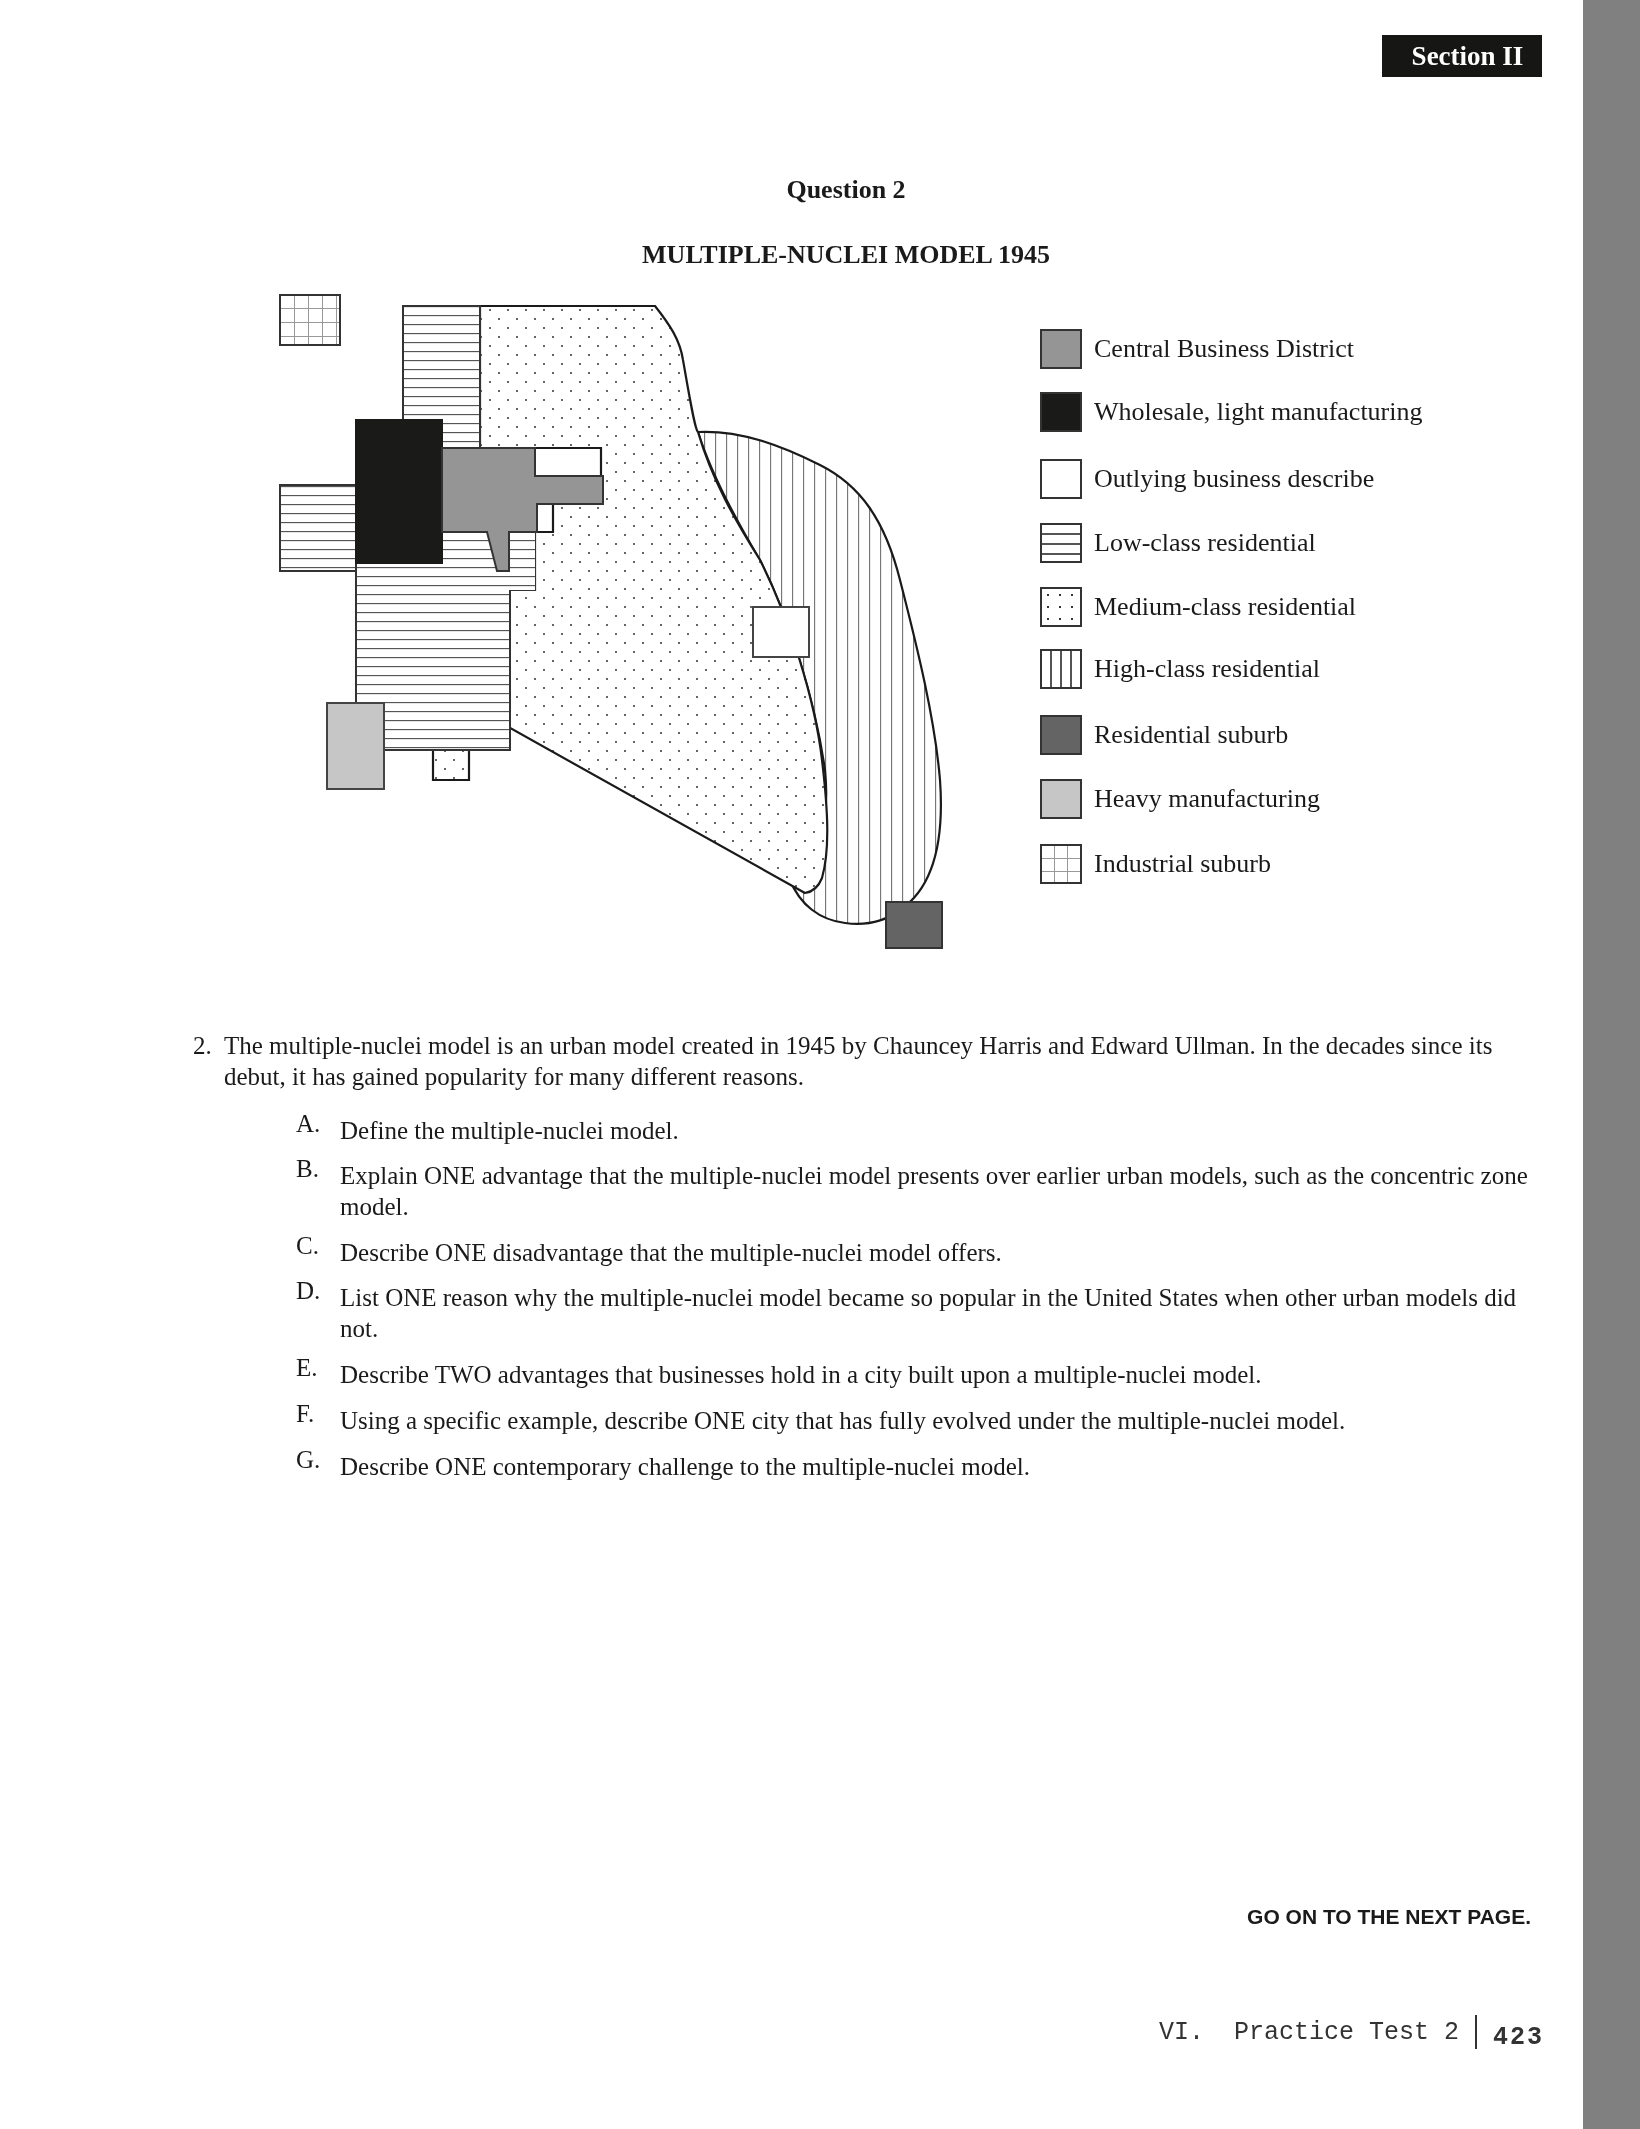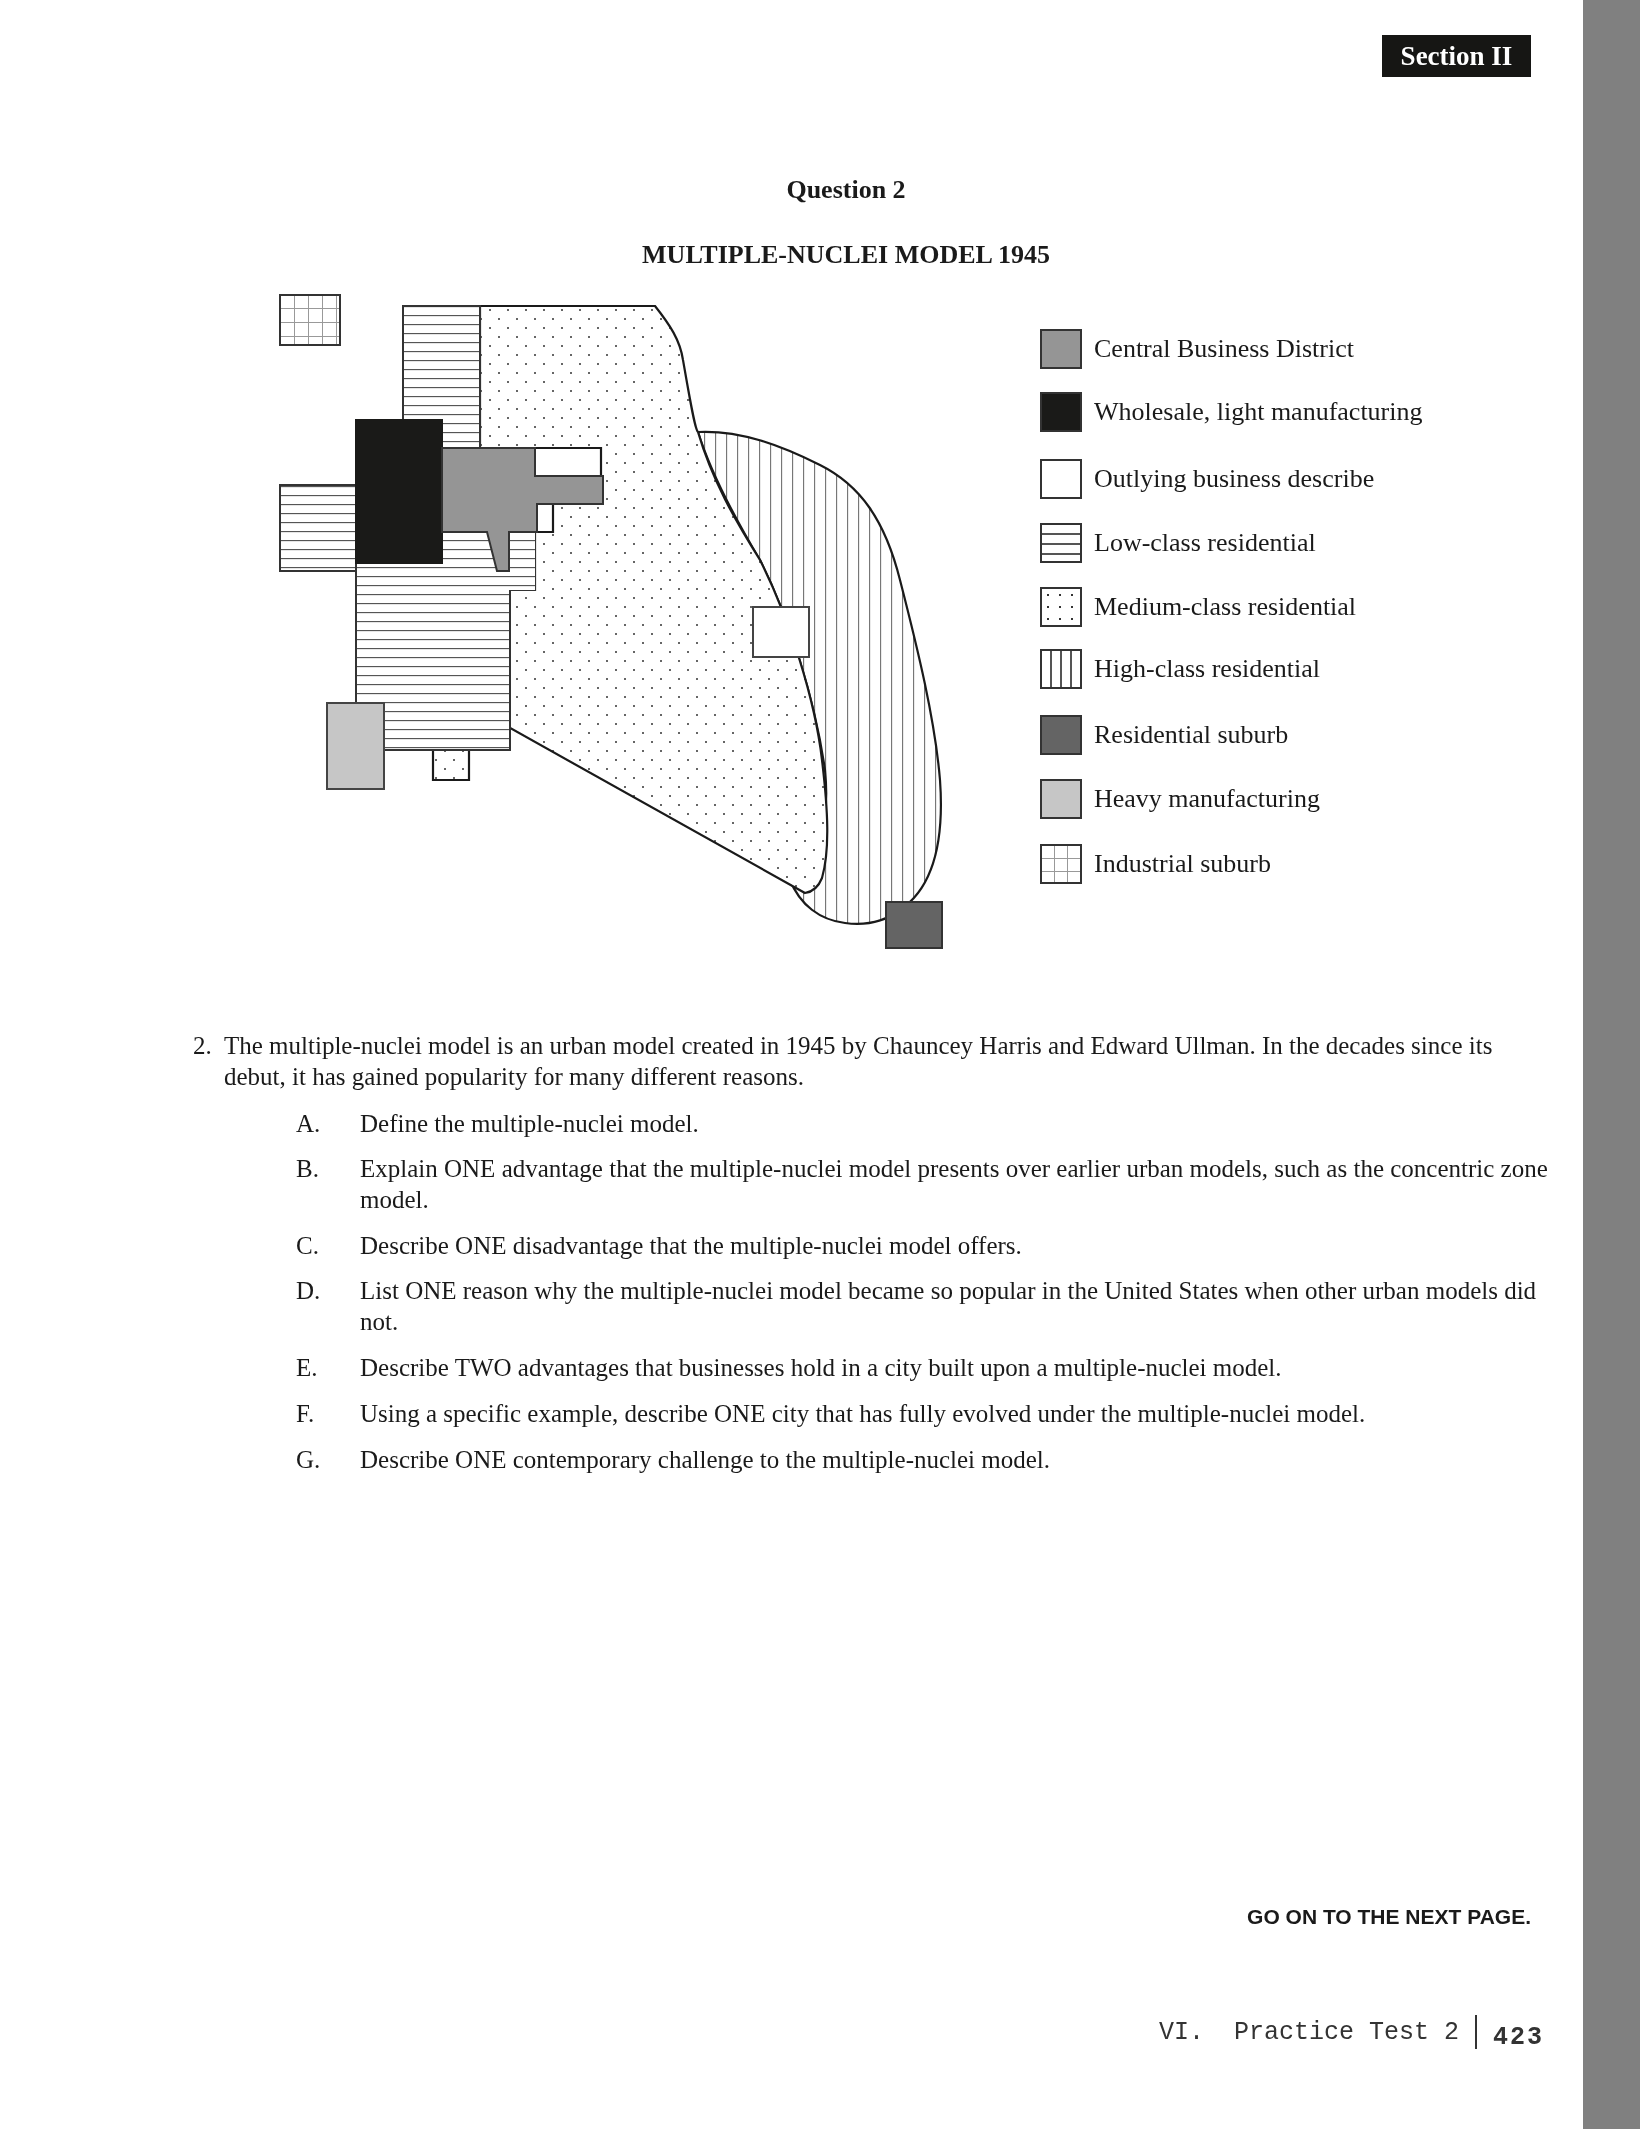--- a/index.html
+++ b/index.html
@@ -1,33 +1,33 @@
 <!DOCTYPE html>
 <html><head>
 <meta charset="utf-8">
 <style>
   html, body { margin:0; padding:0; }
   body { width:1640px; height:2129px; background:#ffffff; position:relative; overflow:hidden;
          font-family:"Liberation Serif", "DejaVu Serif", serif; color:#1a1a1a; }
   .side-bar { position:absolute; left:1583px; top:0; width:57px; height:2129px; background:#808080; }
   .section-badge { position:absolute; left:1382px; top:35px; width:149px; height:42px; background:#161614;
-         color:#fff; font-weight:bold; font-size:27px; display:flex; align-items:center; justify-content:center; }
+         color:#fff; font-weight:bold; font-size:27px; display:flex; align-items:center; justify-content:center;padding-left:11px; }
   .q-heading { position:absolute; left:0; width:1692px; top:175px; text-align:center; font-weight:bold; font-size:26px; }
   .map-title { position:absolute; left:0; width:1692px; top:240px; text-align:center; font-weight:bold; font-size:26px; }
   .map-svg { position:absolute; left:260px; top:280px; }
   .legend { position:absolute; left:1040px; top:328px; }
   .legend-row { position:absolute; left:0; height:42px; display:flex; align-items:center; white-space:nowrap;justify-content:space-between; }
   .legend-swatch { width:42px; height:40px; box-sizing:border-box; border:2px solid #333; margin-right:12px; flex:none; }
   .legend-label { font-size:26px; color:#1a1a1a; }
   .question { position:absolute; left:193px; top:1030px; width:1340px; font-size:25px; line-height:31px; }
   .q-num { position:absolute; left:0; top:0; }
   .q-text { position:absolute; left:31px; top:0; width:1310px; }
   .sub { position:absolute; left:296px; width:1240px; font-size:25px; line-height:31px; }
   .sub-letter { position:absolute; left:0; top:0; }
-  .sub-text { position:absolute; left:44px; top:0; width:1195px;margin-left:20px; }
+  .sub-text { position:absolute; left:44px; top:7px; width:1195px; }
   .next-page { position:absolute; right:109px; top:1905px; font-family:"Liberation Sans", "DejaVu Sans", sans-serif;
          font-weight:bold; font-size:21px; color:#1a1a1a; }
   .footer { position:absolute; top:2012px; right:96px; font-family:Liberation Mono, monospace;
          font-size:25px; color:#333; display:flex; align-items:center; }
   .footer-sep { width:2px; height:34px; background:#333; margin:0 16px 0 16px; }
   .footer-page { font-weight:bold; letter-spacing:2px;margin-top:11px; }
 </style>
 </head>
 <body>
 

